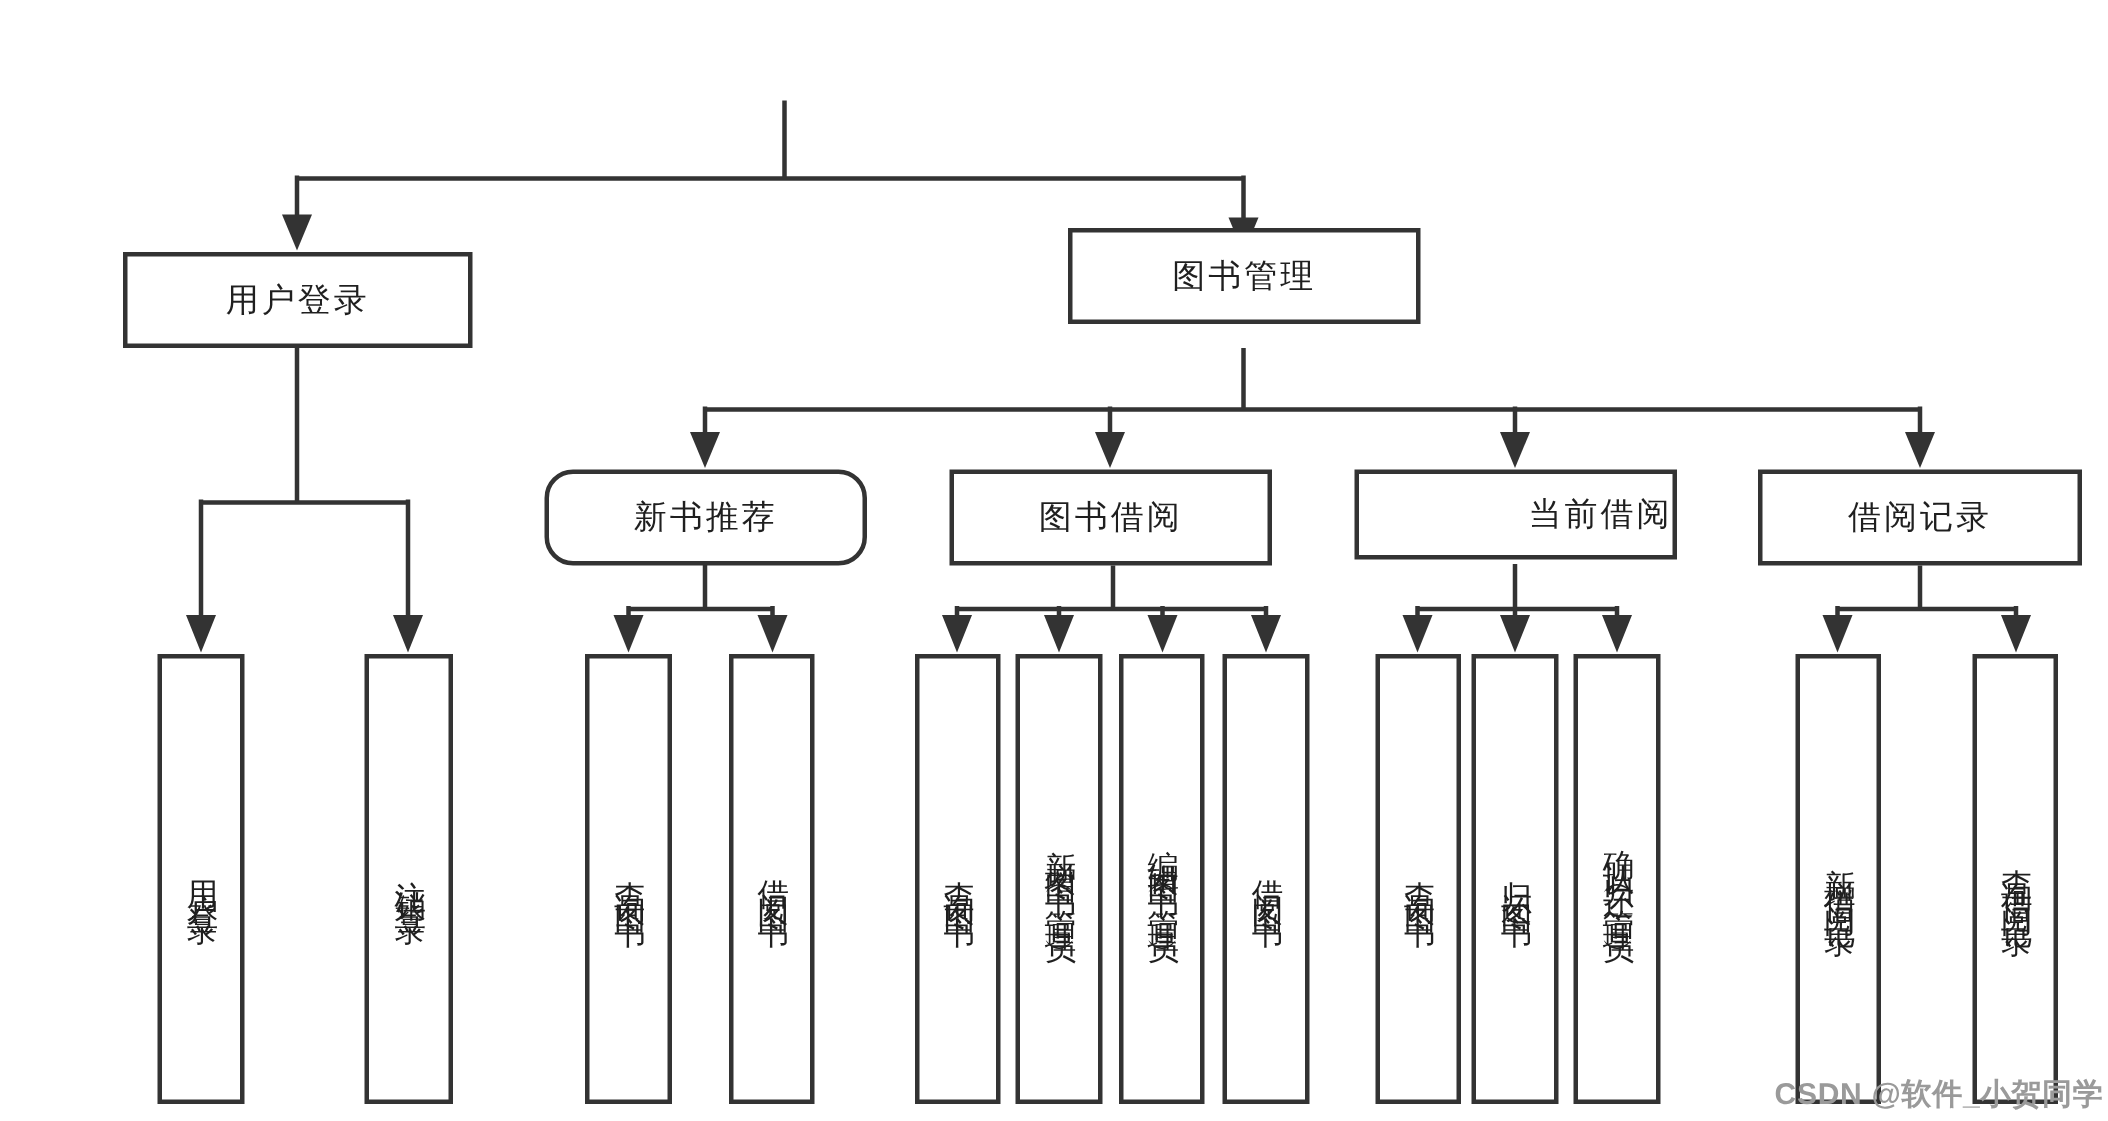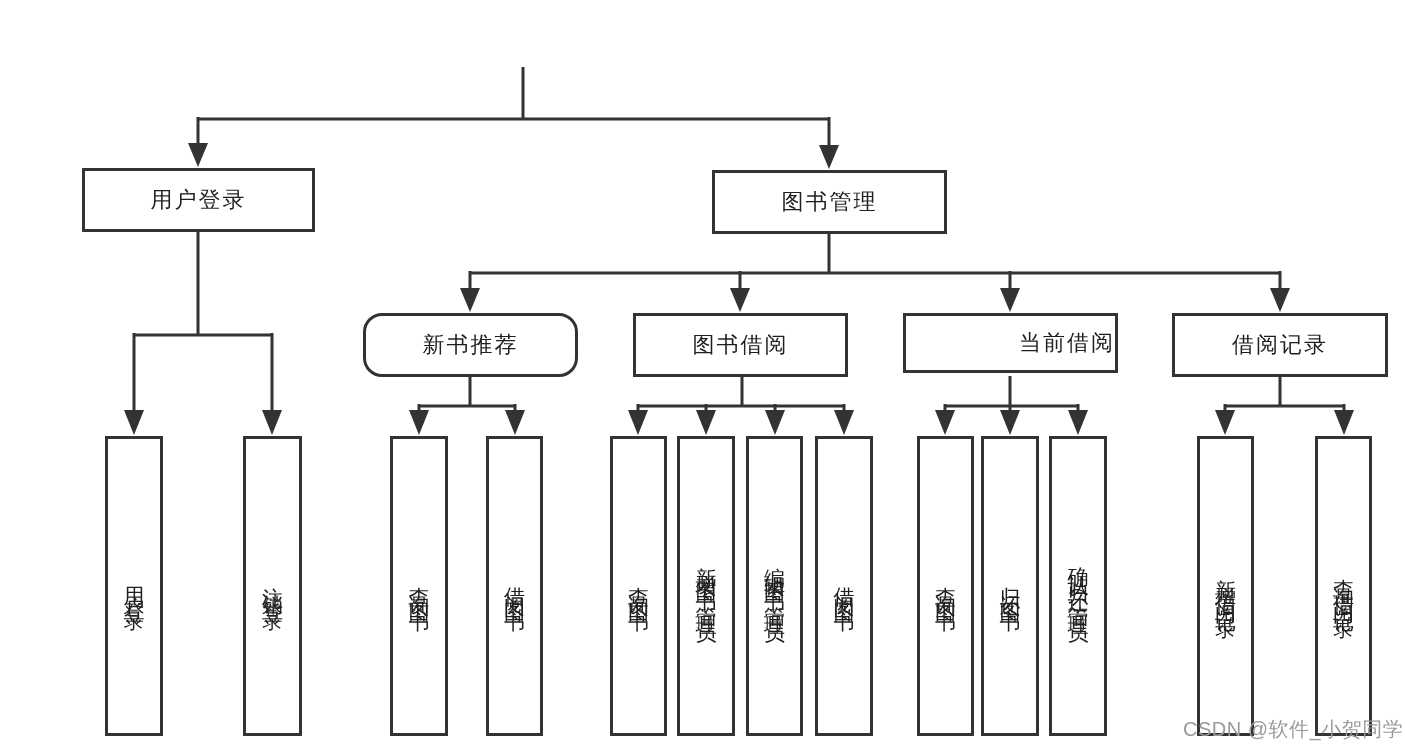--- a/index.html
+++ b/index.html
@@ -36,20 +36,21 @@
     line-height:1.05;
   }
   .watermark{
     position:absolute;
     left:1183px;top:716px;
     font-size:20px;
     letter-spacing:0.5px;
     color:var(--wm);
     white-space:nowrap;
     z-index:5;
+    font-weight:bold;
   }
 </style>
 </head>
 <body>
 
 <div class="canvas">
 
   <svg class="connectors" viewBox="0 0 1405 747">
 
     <g>
@@ -97,21 +98,21 @@
       <path d="M1280,376 V406 M1225,406 H1344 M1225,404 V412 M1344,404 V412"></path>
       <polygon points="1215,410 1235,410 1225,435"></polygon>
       <polygon points="1334,410 1354,410 1344,435"></polygon>
     </g>
   </svg>
 
 
   <div class="node hnode" style="left:82px;top:168px;width:233px;height:64px;">
     <span>用户登录</span>
   </div>
-  <div class="node hnode" style="left:712px;top:170px;width:235px;height:64px;">
+  <div class="node hnode" style="left:712px;top:152px;width:235px;height:64px;">
     <span>图书管理</span>
   </div>
 
   <div class="node hnode" style="left:363px;top:313px;width:215px;height:64px;border-radius:19px;">
     <span>新书推荐</span>
   </div>
   <div class="node hnode" style="left:633px;top:313px;width:215px;height:64px;">
     <span>图书借阅</span>
   </div>
   <div class="node hnode" style="left:903px;top:313px;width:215px;height:60px;justify-content:flex-end;">

